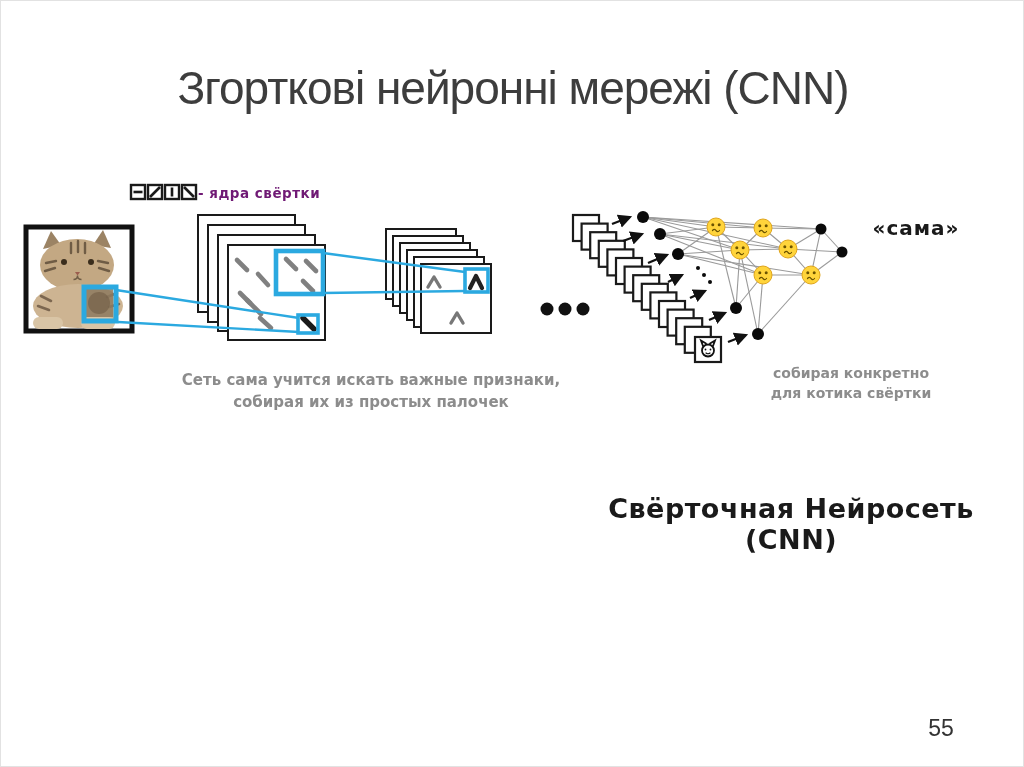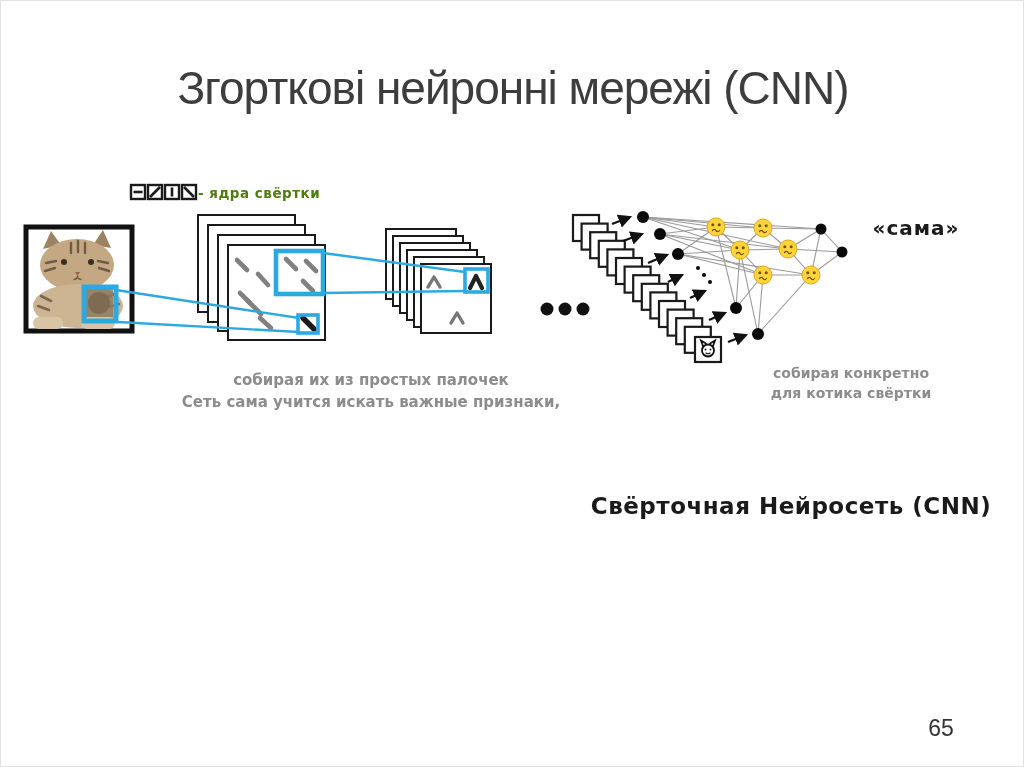--- a/index.html
+++ b/index.html
@@ -17,42 +17,42 @@
     top:60px;left:0;width:1024px;
     text-align:center;
     font-family:"Liberation Sans","DejaVu Sans",sans-serif;
     font-size:46px;
     font-weight:500;
     color:#3d3d3d;
     letter-spacing:-1px;
   }
   #legend-label{
     top:184px;left:197px;
-    font-size:13.5px;font-weight:bold;color:#4d7c0f;
+    font-size:13.5px;font-weight:bold;color:#701a75;
     letter-spacing:0.5px;
   }
   .hand-gray{color:#8c8c8c;font-weight:bold;}
   #caption-left{
     top:369px;left:150px;width:440px;
     text-align:center;font-size:15px;line-height:21.5px;
   }
   #caption-right{
     top:363px;left:735px;width:230px;
     text-align:center;font-size:14px;line-height:19.5px;
   }
   #kotik-label{
     top:215px;left:855px;width:120px;
     text-align:center;
     font-size:20px;font-weight:bold;color:#1a1a1a;
     letter-spacing:1px;
   }
   #figure-caption{
     top:492px;left:575px;width:430px;
     text-align:center;
-    font-size:23px;font-weight:bold;color:#1a1a1a;
+    font-size:27px;font-weight:bold;color:#1a1a1a;
     letter-spacing:0.5px;
   }
   #page-number{
     top:714px;left:910px;width:60px;
     text-align:center;
     font-family:"Liberation Sans","DejaVu Sans",sans-serif;
     font-size:23px;color:#333333;
   }
   svg{position:absolute;top:0;left:0;}
 </style>
@@ -298,26 +298,26 @@
     <circle cx="820" cy="228" r="5.5"></circle>
     <circle cx="841" cy="251" r="5.5"></circle>
   </g>
 </svg>
 
 <div class="abs" id="slide-title">Згорткові нейронні мережі (CNN)</div>
 
 <div class="abs" id="legend-label">- ядра свёртки</div>
 
 <div class="abs hand-gray" id="caption-left">
+  <div>Сеть сама учится искать важные признаки,</div>
   <div>собирая их из простых палочек</div>
-  <div>Сеть сама учится искать важные признаки,</div>
 </div>
 
 <div class="abs hand-gray" id="caption-right">
   <div>собирая конкретно</div>
   <div>для котика свёртки</div>
 </div>
 
 <div class="abs" id="kotik-label">«сама»</div>
 
 <div class="abs" id="figure-caption">Свёрточная Нейросеть (CNN)</div>
 
-<div class="abs" id="page-number">65</div>
+<div class="abs" id="page-number">55</div>
 
 </body></html>

